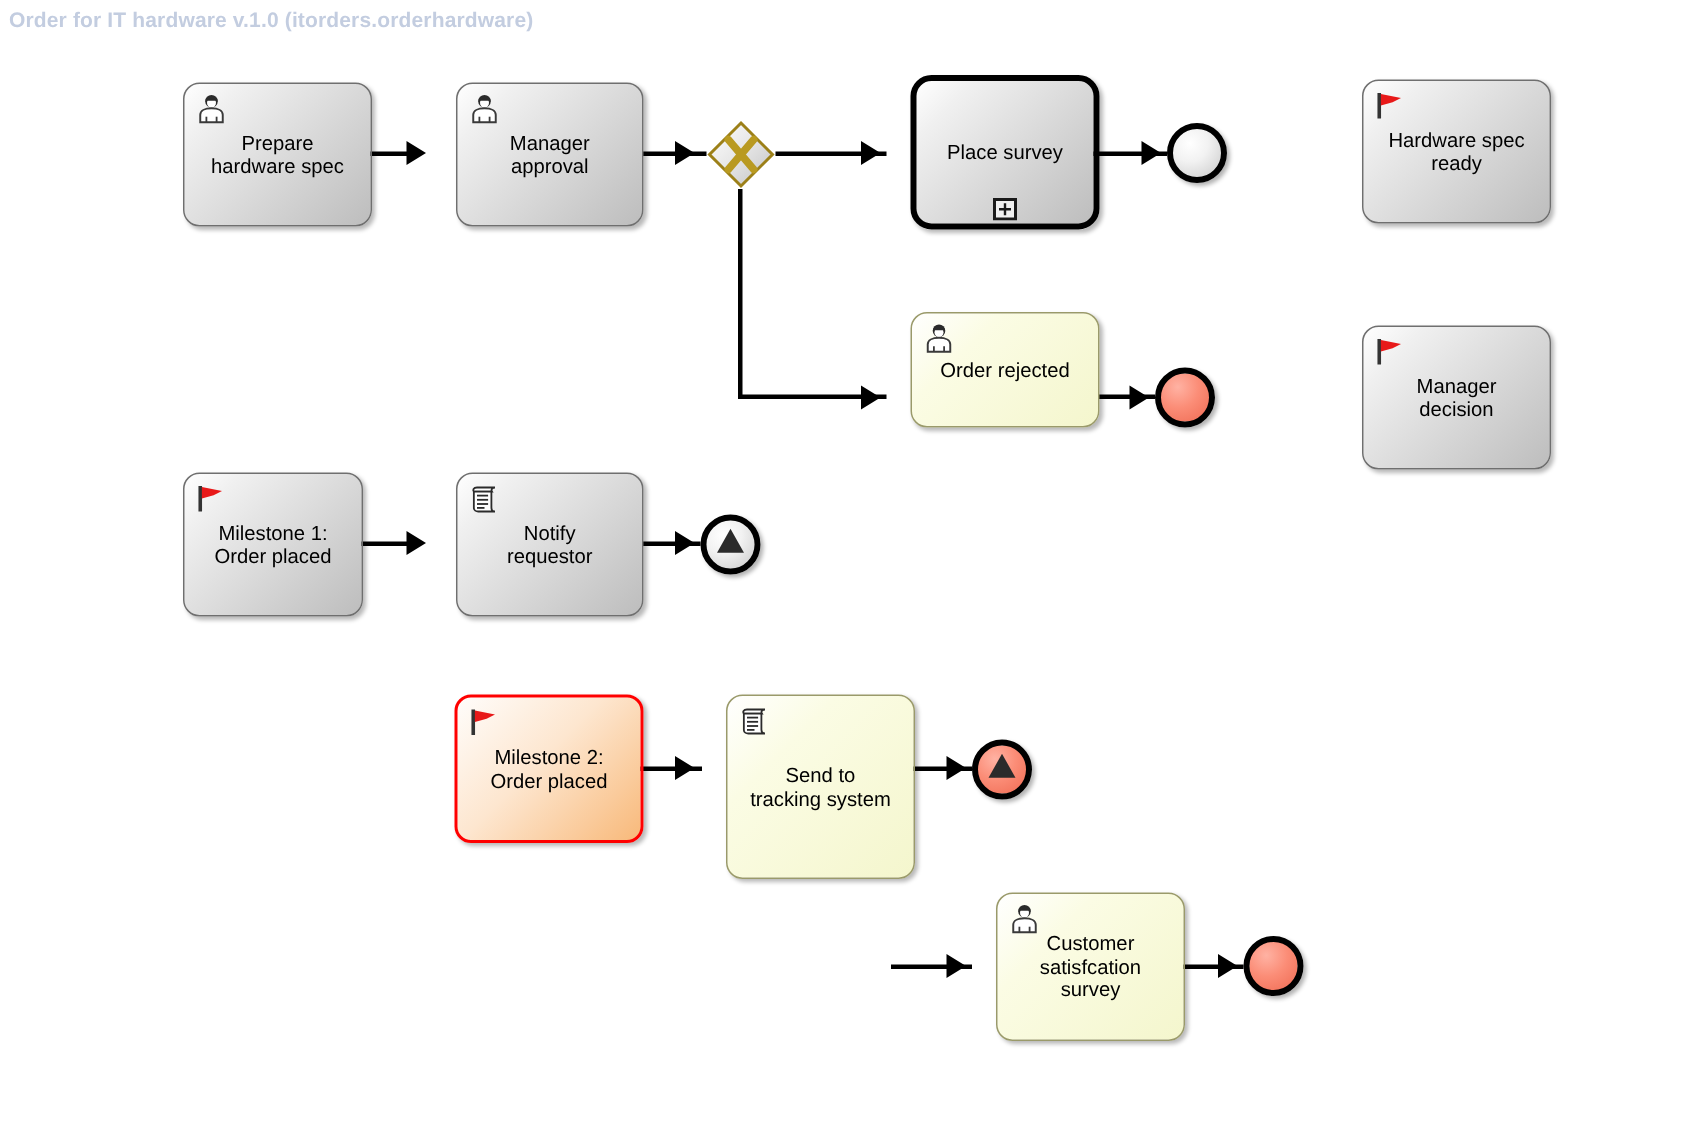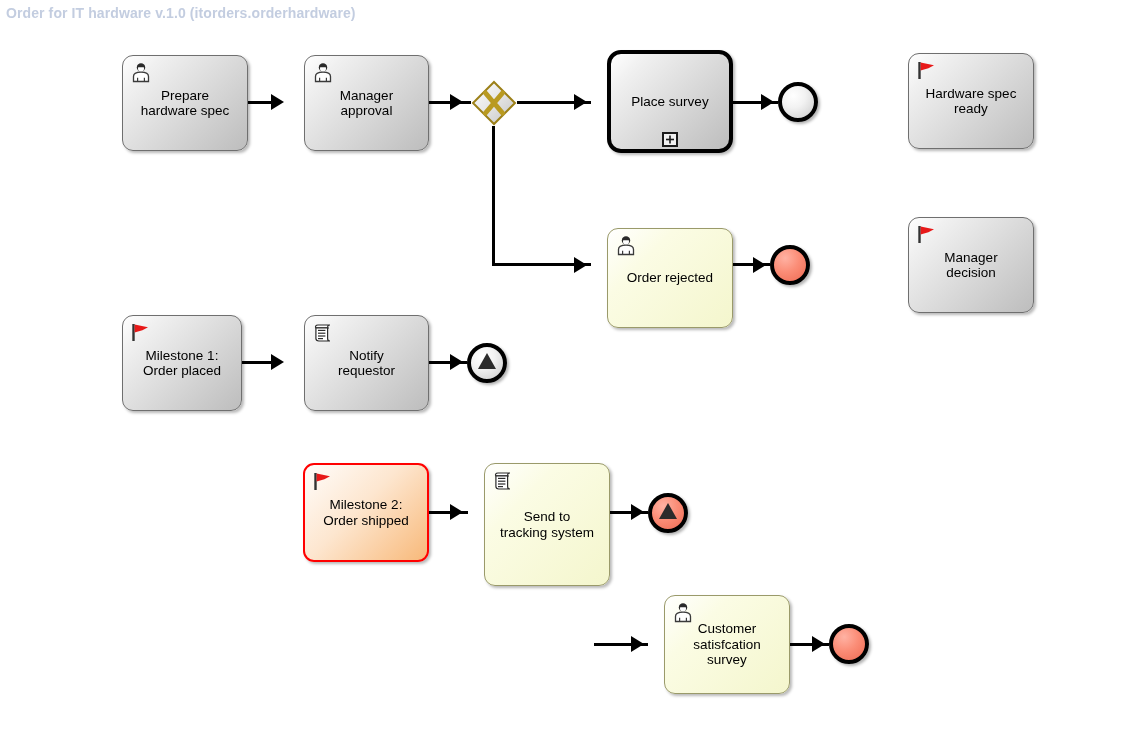--- a/index.html
+++ b/index.html
@@ -240,21 +240,21 @@
       <svg viewBox="0 0 16 15" width="16" height="15">
         <rect x="1" y="1" width="14" height="13" fill="#f0f0f0" stroke="#1a1a1a" stroke-width="2"></rect>
         <line x1="8" y1="3.5" x2="8" y2="11.5" stroke="#1a1a1a" stroke-width="1.6"></line>
         <line x1="4" y1="7.5" x2="12" y2="7.5" stroke="#1a1a1a" stroke-width="1.6"></line>
       </svg>
     </span>
   </div>
 
   <div class="event event-plain" style="left:778px; top:82px; width:40px; height:40px;"></div>
 
-  <div class="node fill-yellow" style="left:591px; top:228px; width:126px; height:100px;">
+  <div class="node fill-yellow" style="left:591px; top:208px; width:126px; height:77px;">
     <span class="node-icon">
       <svg viewBox="0 0 22 22" width="22" height="22">
         <ellipse cx="11" cy="5.5" rx="4.2" ry="4.2" fill="#2b2b2b"></ellipse>
         <ellipse cx="11" cy="6.5" rx="3" ry="3.4" fill="#ffffff"></ellipse>
         <path d="M11 2.2 C8.2 2.2 7 3.8 7 5.2 L15 5.2 C15 3.8 13.8 2.2 11 2.2 Z" fill="#2b2b2b"></path>
         <path d="M3.5 19.5 L3.5 14.5 C3.5 11.8 6.5 10.2 11 10.2 C15.5 10.2 18.5 11.8 18.5 14.5 L18.5 19.5 Z" fill="#ffffff" stroke="#3a3a3a" stroke-width="1.3"></path>
         <line x1="7.6" y1="15.8" x2="7.6" y2="19.5" stroke="#3a3a3a" stroke-width="1.2"></line>
         <line x1="14.4" y1="15.8" x2="14.4" y2="19.5" stroke="#3a3a3a" stroke-width="1.2"></line>
       </svg>
     </span>
@@ -298,21 +298,21 @@
   </div>
 
   <div class="node fill-orange" style="left:287px; top:463px; width:126px; height:99px;">
     <span class="node-icon">
       <svg viewBox="0 0 22 22" width="22" height="22">
         <line x1="3.5" y1="2" x2="3.5" y2="19" stroke="#333333" stroke-width="2.4"></line>
         <path d="M4.6 2.6 L18 5.3 L12.4 8.2 L4.6 10.4 Z" fill="#e81919"></path>
       </svg>
     </span>
     <span class="label">Milestone 2:
-Order shipped</span>
+Order placed</span>
   </div>
 
   <div class="node fill-yellow" style="left:468px; top:463px; width:126px; height:123px;">
     <span class="node-icon">
       <svg viewBox="0 0 22 22" width="22" height="22">
         <path d="M6 3 C3.6 3 3 4.6 3.9 5.8 L16 5.8 C15.2 4.6 15.8 3 18 3 Z" fill="#ffffff" stroke="#2b2b2b" stroke-width="1.2"></path>
         <path d="M3.9 5.8 L3.9 16.6 C3.9 18.2 5.4 19 6.8 19 L18 19 C16 19 15.6 17.6 15.6 16.4 L15.6 5.8 Z" fill="#ffffff" stroke="#2b2b2b" stroke-width="1.2"></path>
         <line x1="6" y1="8.4" x2="13.4" y2="8.4" stroke="#2b2b2b" stroke-width="1.2"></line>
         <line x1="6" y1="11.2" x2="13.4" y2="11.2" stroke="#2b2b2b" stroke-width="1.2"></line>
         <line x1="6" y1="14" x2="13.4" y2="14" stroke="#2b2b2b" stroke-width="1.2"></line>

